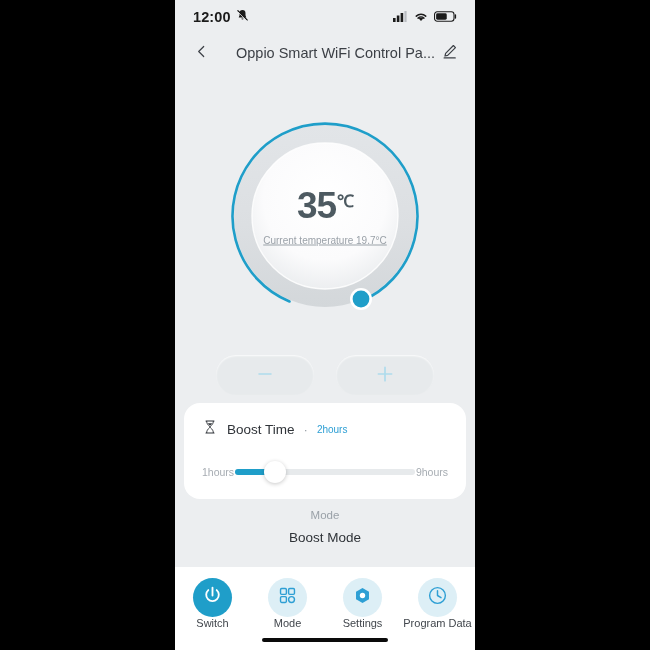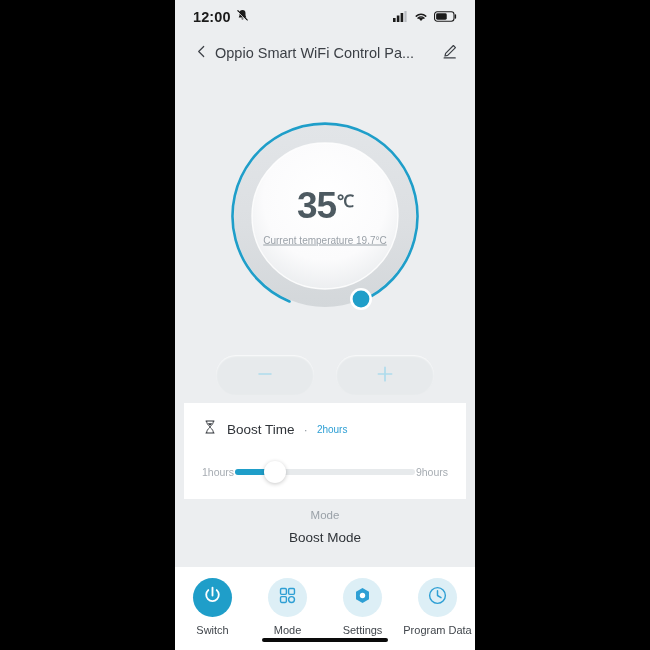--- a/index.html
+++ b/index.html
@@ -68,21 +68,21 @@
     box-sizing: border-box;
     padding: 0 14px;
   }
   .nav-back {
     width: 24px; height: 24px;
     display: flex; align-items: center; justify-content: center;
     cursor: pointer;
   }
   .nav-title {
     flex: 1;
-    text-align: left;
+    text-align: right;
     font-size: 14.5px;
     color: #3b3f45;
     white-space: nowrap;
     overflow: hidden;
     padding: 0 2px;
   }
   .nav-edit {
     width: 24px; height: 24px;
     display: flex; align-items: center; justify-content: center;
     cursor: pointer;
@@ -159,21 +159,21 @@
   }
 
   
   .boost-card {
     position: absolute;
     left: 9px;
     top: 403px;
     width: 282px;
     height: 96px;
     background: #ffffff;
-    border-radius: 0;
+    border-radius: 16px;
     box-sizing: border-box;
     padding: 16px 18px 0 18px;
   }
   .boost-head {
     display: flex;
     align-items: center;
     gap: 9px;
   }
   .boost-label {
     font-size: 13.5px;
@@ -272,21 +272,20 @@
     border-radius: 50%;
     background: #ddeff6;
     display: flex;
     align-items: center;
     justify-content: center;
   }
   .nav-circle.active {
     background: #1f9ec9;
   }
   .nav-text {
-    margin-top: 7px;
     font-size: 11px;
     color: #41464c;
     white-space: nowrap;
   }
   .home-indicator {
     position: absolute;
     left: 50%;
     bottom: 8px;
     transform: translateX(-50%);
     width: 126px;

